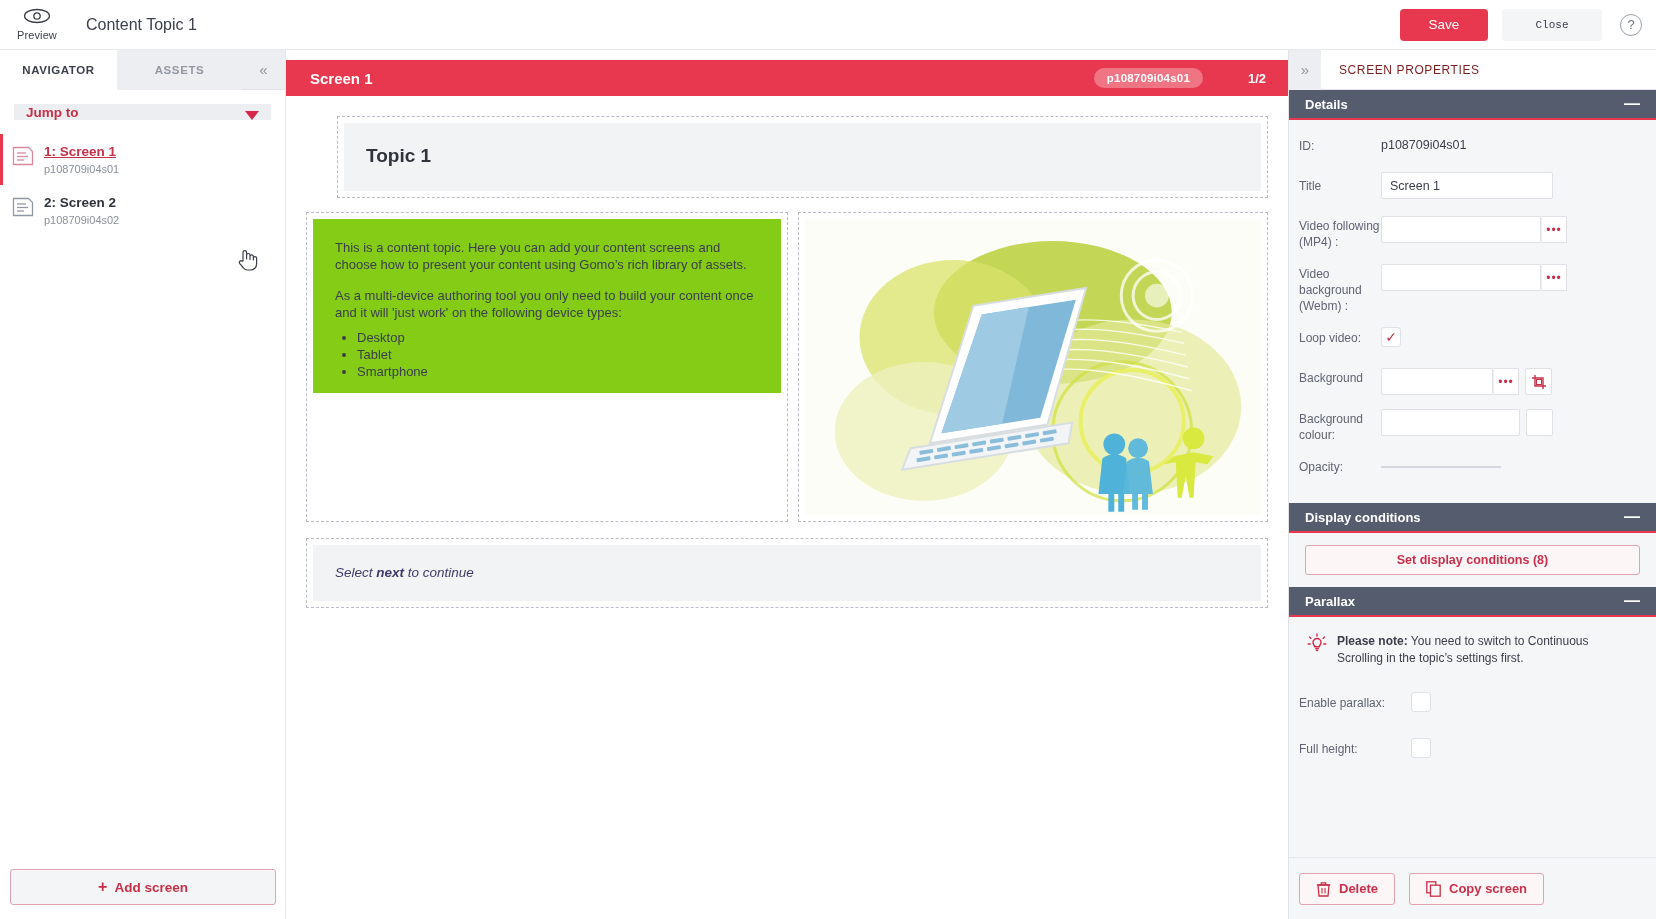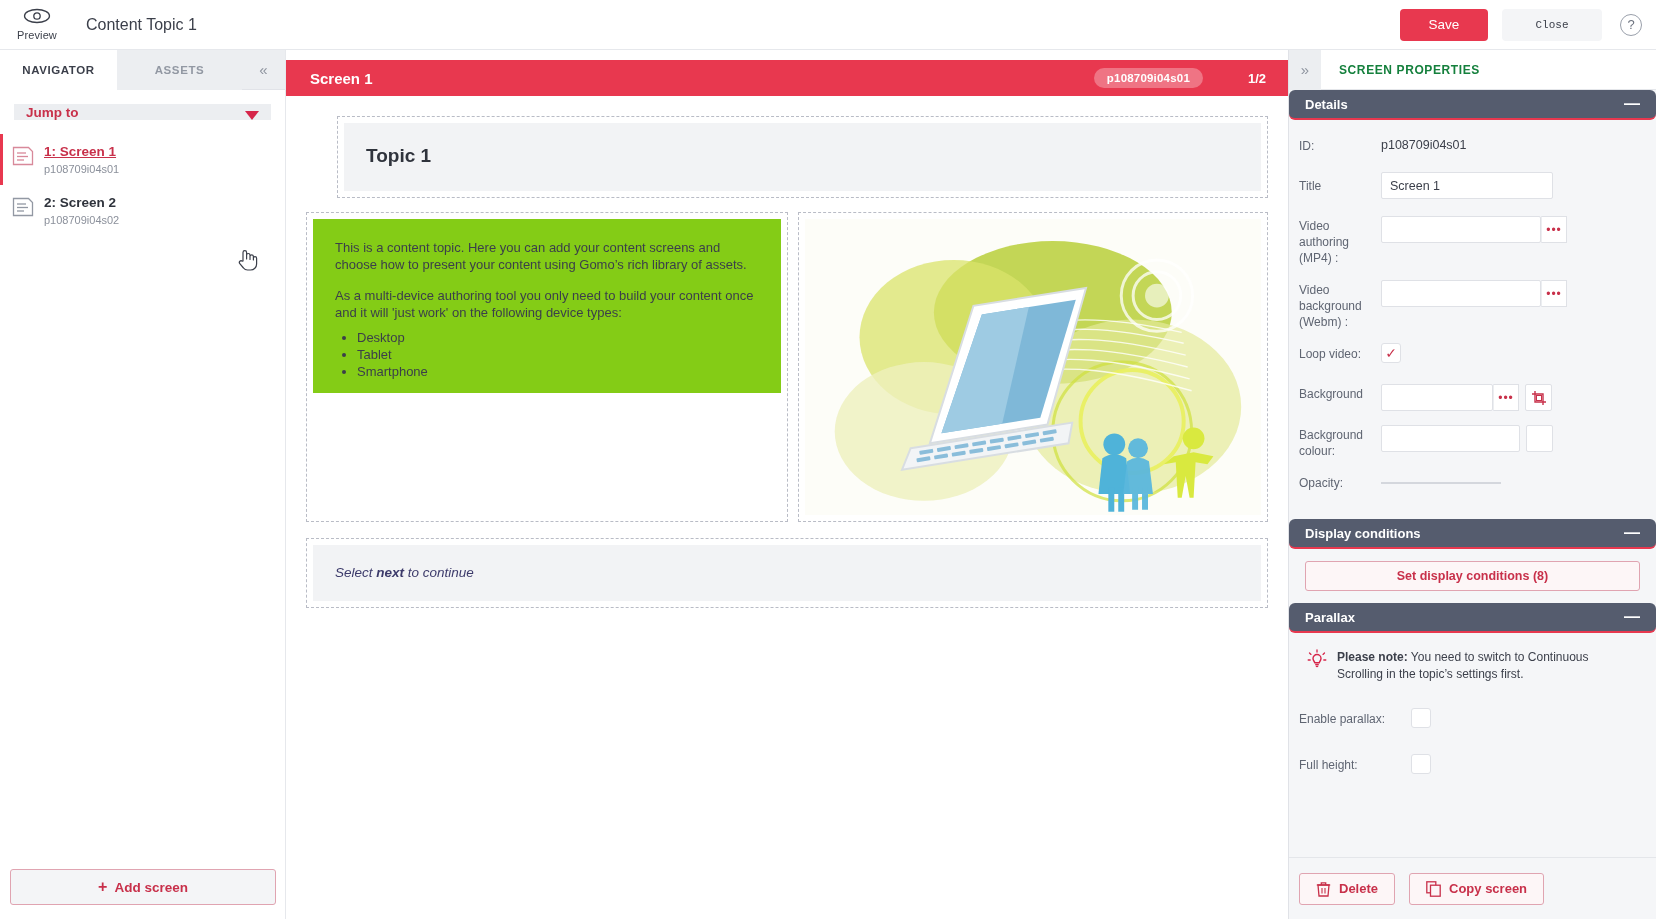--- a/index.html
+++ b/index.html
@@ -147,25 +147,25 @@
   .right-panel {
     position: absolute; left: 1288px; top: 50px; width: 368px; height: 869px;
     background: #f5f6f8; border-left: 1px solid #e0e2e7;
   }
   .rp-head { height: 40px; display: flex; align-items: center; background: #fff; border-bottom: 1px solid #e4e6ea;}
   .rp-expand {
     width: 32px; height: 40px; background: #eceef1; color: #8e949f; font-size: 15px;
     display: flex; align-items: center; justify-content: center; cursor: pointer;
   }
   .rp-head-title {
-    margin-left: 18px; font-size: 12px; font-weight: bold; letter-spacing: .6px; color: #15803d;
+    margin-left: 18px; font-size: 12px; font-weight: normal; letter-spacing: .6px; color: #7f1d1d;
   }
   .section-head {
     height: 30px; background: #555c6e; color: #fff; display: flex; align-items: center;
-    padding: 0 16px; border-bottom: 2px solid #e8384f; font-size: 13px; font-weight: bold; border-radius: 6px;
+    padding: 0 16px; border-bottom: 2px solid #e8384f; font-size: 13px; font-weight: bold;
   }
   .section-minus { margin-left: auto; font-size: 16px; cursor: pointer; line-height: 1; }
   .section-body { padding: 12px 16px 10px 10px; background: #f5f6f8; }
 
   .frow { display: flex; align-items: flex-start; min-height: 30px; margin-bottom: 10px; }
   .flabel { width: 82px; font-size: 12px; color: #5f6572; line-height: 16px; padding-top: 6px; }
   .fvalue { font-size: 12.5px; color: #3b3f4a; padding-top: 6px; }
   .finput {
     height: 27px; background: #fff; border: 1px solid #dfe1e6; border-radius: 2px;
     font-size: 12.5px; color: #3b3f4a; padding: 0 8px; font-family: "Liberation Sans", sans-serif;
@@ -404,21 +404,21 @@
   <div class="section-body">
     <div class="frow">
       <div class="flabel">ID:</div>
       <div class="fvalue">p108709i04s01</div>
     </div>
     <div class="frow">
       <div class="flabel">Title</div>
       <div class="finput w-title">Screen 1</div>
     </div>
     <div class="frow">
-      <div class="flabel">Video authoring (MP4) :</div>
+      <div class="flabel">Video following (MP4) :</div>
       <div style="display:flex;padding-top:4px;">
         <div class="finput w-video"></div>
         <div class="dots-btn inside">•••</div>
       </div>
     </div>
     <div class="frow">
       <div class="flabel">Video background (Webm) :</div>
       <div style="display:flex;padding-top:4px;">
         <div class="finput w-video"></div>
         <div class="dots-btn inside">•••</div>

